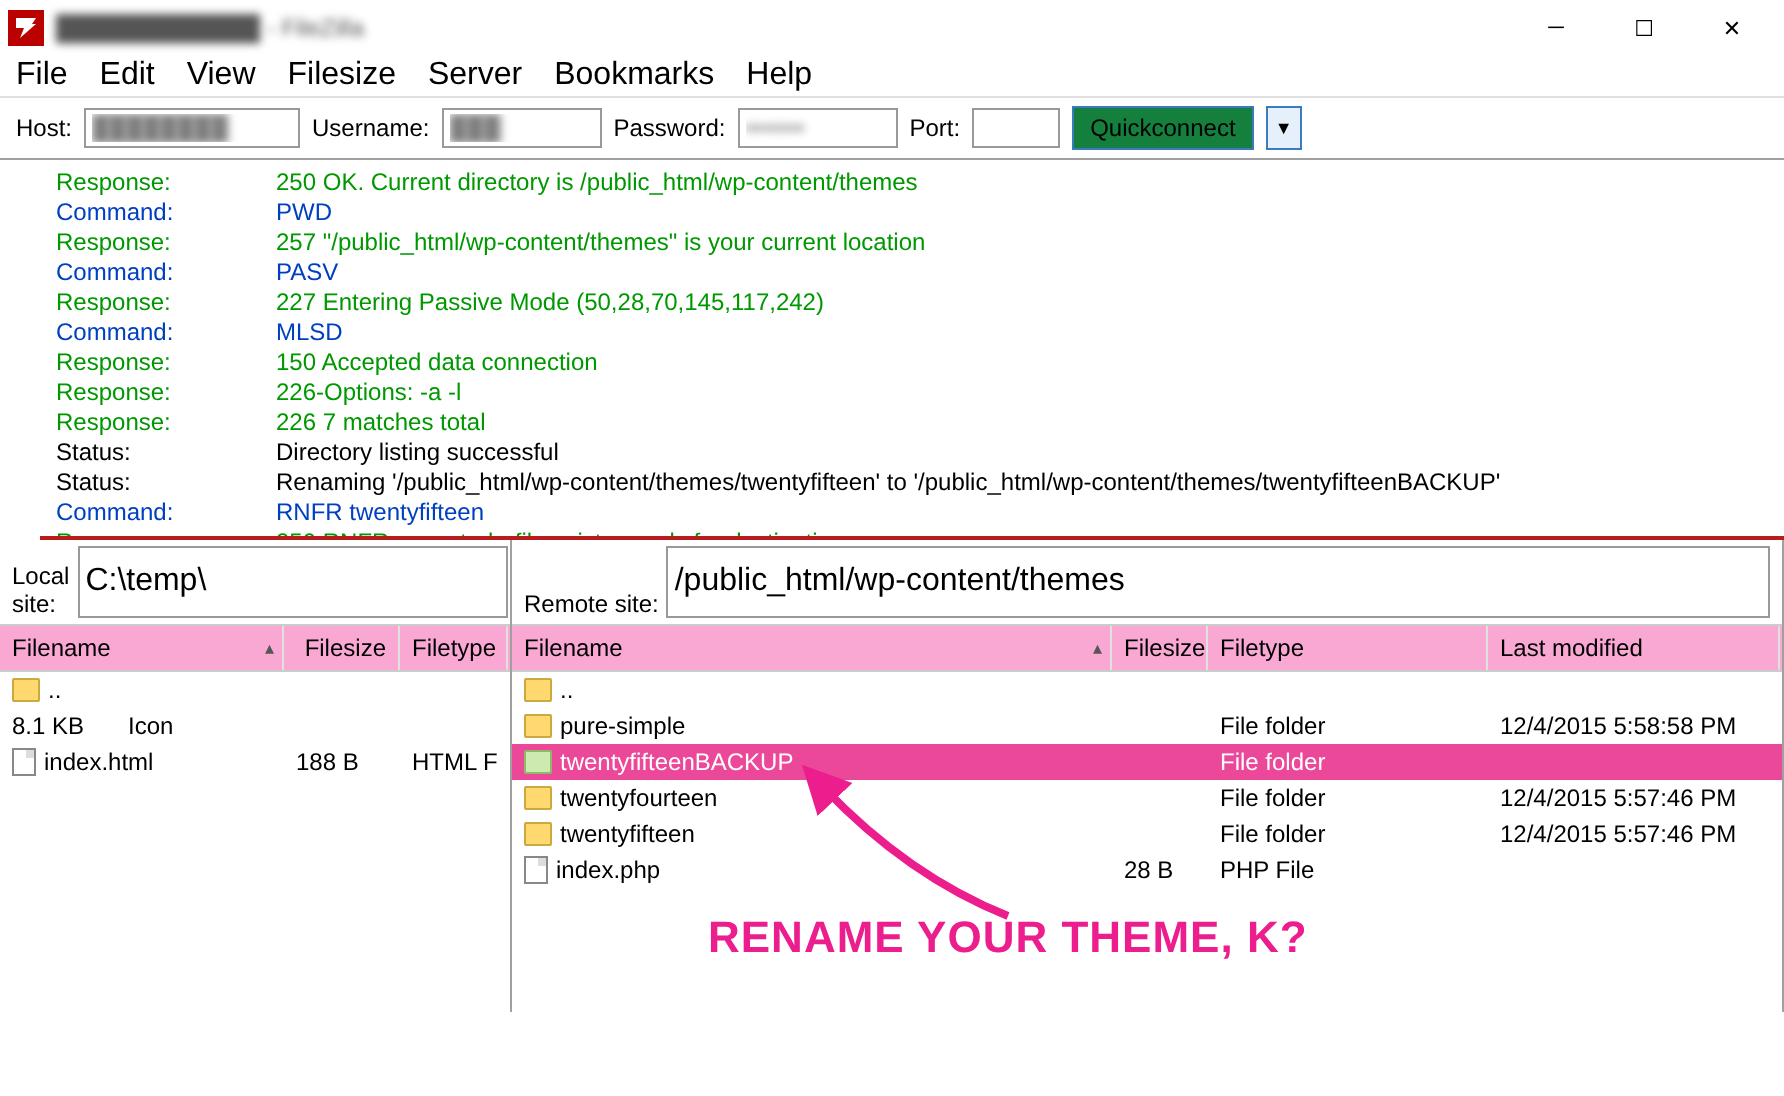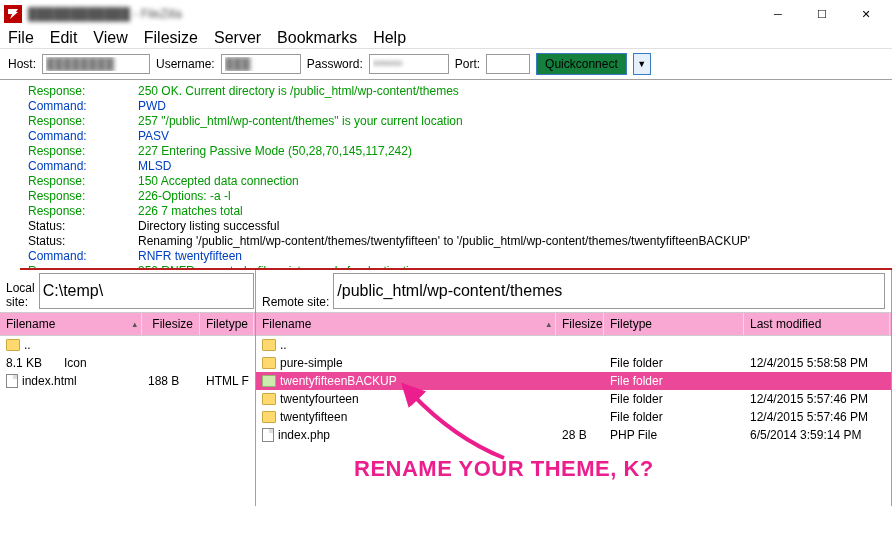--- a/index.html
+++ b/index.html
@@ -242,21 +242,20 @@
           <div class="cell ft">File folder</div>
           <div class="cell lm">12/4/2015 5:57:46 PM</div>
         </div>
         <div class="grid-row">
           <div class="cell fn">
             <span class="ico-file"></span>
             <span>index.php</span>
           </div>
           <div class="cell fs">28 B</div>
           <div class="cell ft">PHP File</div>
-          <div class="cell lm">6/5/2014 3:59:14 PM</div>
         </div>
       </div>
   </div>
 
 </div>
 
 <div class="annotation">
   <svg width="120" height="80">
     <defs>
         <marker id="ah" markerWidth="8" markerHeight="8" refX="2" refY="3" orient="auto">

